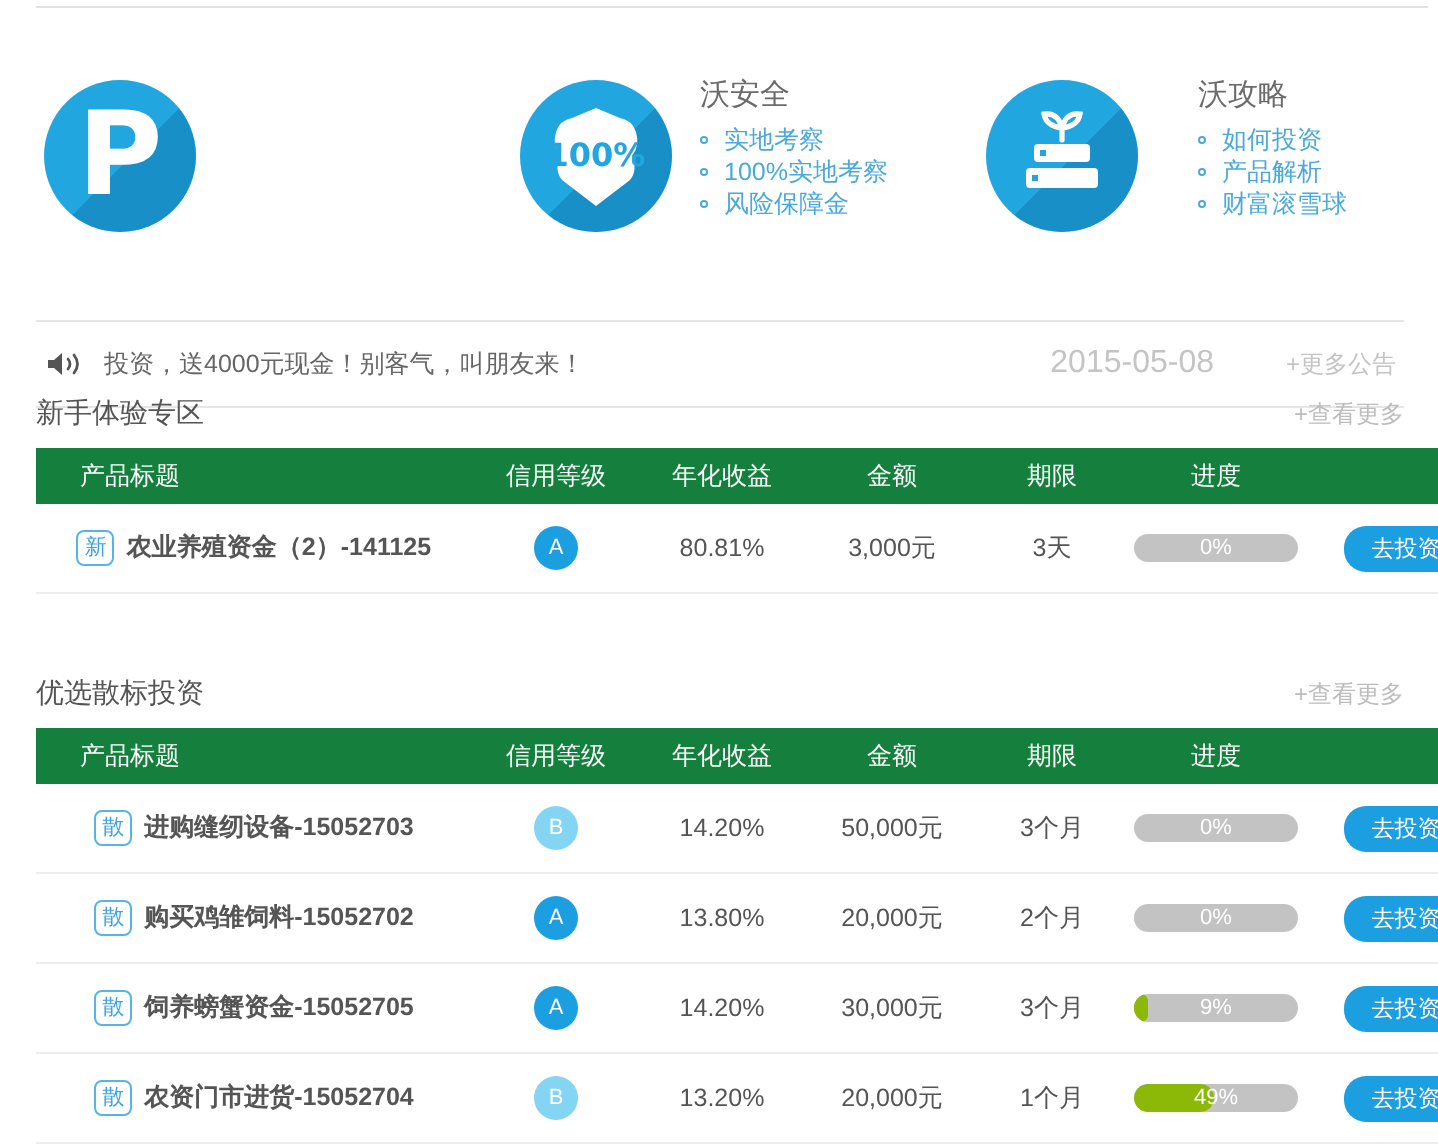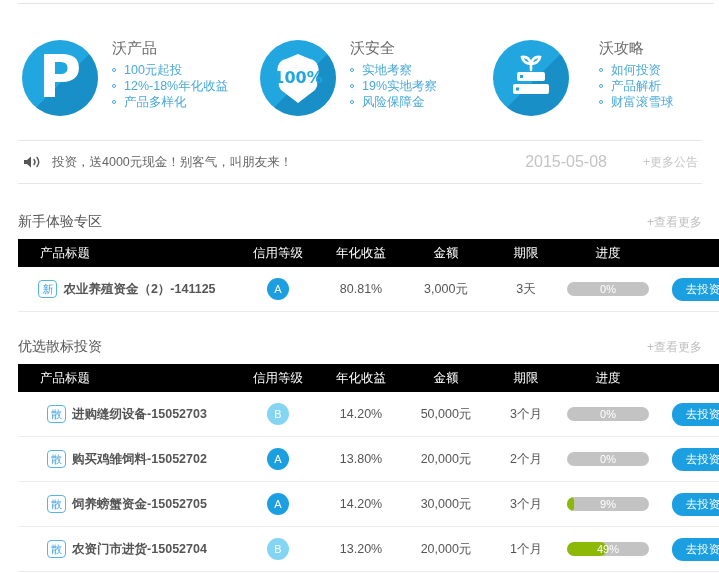--- a/index.html
+++ b/index.html
@@ -112,21 +112,21 @@
     height: 4px;
     border: 1px solid #4aa9d8;
     border-radius: 50%;
     box-sizing: border-box;
   }
   .f1 .flist li { width: 118px; }
 
   
   .notice {
     position: absolute;
-    top: 140px;
+    top: 160px;
     left: 18px;
     width: 684px;
     height: 42px;
     border-top: 1px solid #e6e6e6;
     border-bottom: 1px solid #e6e6e6;
     display: flex;
     align-items: center;
   }
   .speaker {
     width: 22px;
@@ -148,21 +148,21 @@
     text-align: right;
   }
   .notice-more {
     font-size: 12px;
     color: #c4c4c4;
     margin-right: 4px;
   }
 
   
   .section { position: absolute; left: 18px; width: 684px; }
-  .s1 { top: 205px; }
+  .s1 { top: 190px; }
   .s2 { top: 330px; }
 
   .sec-head {
     height: 34px;
     display: flex;
     align-items: center;
     justify-content: space-between;
   }
   .sec-title {
     font-size: 14px;
@@ -172,21 +172,21 @@
     font-size: 12px;
     color: #bdbdbd;
   }
 
   table.grid {
     width: 684px;
     border-collapse: collapse;
     table-layout: fixed;
   }
   table.grid thead th {
-    background: #000000;
+    background: #15803d;
     color: #ffffff;
     font-size: 12.5px;
     font-weight: normal;
     height: 28px;
     text-align: center;
     padding: 0;
   }
   table.grid thead th.c-title { text-align: left; padding-left: 22px; }
   table.grid tbody td {
     height: 44px;
@@ -277,46 +277,38 @@
   <div class="topline"></div>
 
   <div class="features">
 
     <div class="feature f1">
       <div class="circle">
         <div class="shadowtri"></div>
         <div class="glyph">
             <span class="pchar">P</span>
           </div>
-      </div>
-      <div class="ftext">
-        <div class="ftitle">沃产品</div>
-        <ul class="flist">
-          <li>100元起投</li>
-          <li>12%-18%年化收益</li>
-          <li>产品多样化</li>
-        </ul>
       </div>
     </div>
 
     <div class="feature f2">
       <div class="circle">
         <div class="shadowtri"></div>
         <div class="glyph">
           <svg width="76" height="76" viewBox="0 0 76 76" aria-hidden="true">
             <path d="M38 14 L26 19 Q20 20 18 26 Q16 33 20 38 Q17 45 21 50 L38 63 L55 50 Q59 45 56 38 Q60 33 58 26 Q56 20 50 19 Z" fill="#ffffff"></path>
             <text x="38" y="43" text-anchor="middle" font-family="DejaVu Sans, sans-serif" font-size="16" font-weight="700" fill="#21a6e0">100%</text>
           </svg>
         </div>
       </div>
       <div class="ftext">
         <div class="ftitle">沃安全</div>
         <ul class="flist">
           <li>实地考察</li>
-          <li>19%实地考察</li>
+          <li>100%实地考察</li>
           <li>风险保障金</li>
         </ul>
       </div>
     </div>
 
     <div class="feature f3">
       <div class="circle">
         <div class="shadowtri"></div>
         <div class="glyph">
           <svg width="76" height="76" viewBox="0 0 76 76" aria-hidden="true">

